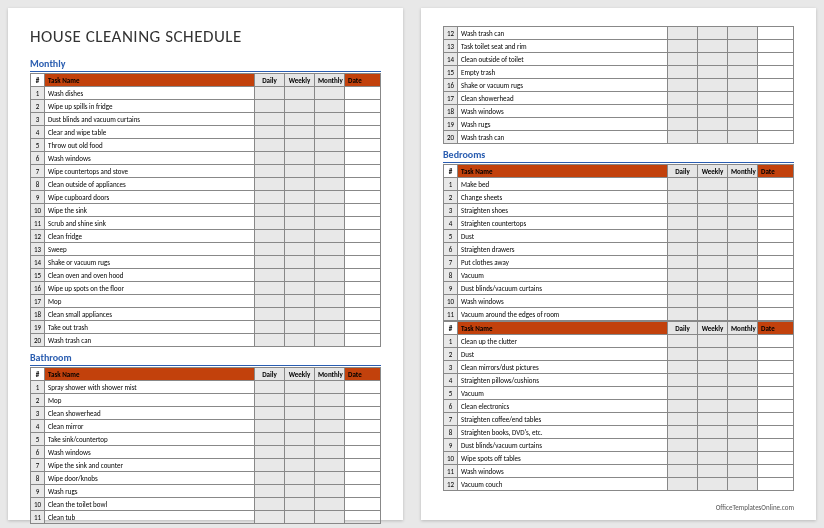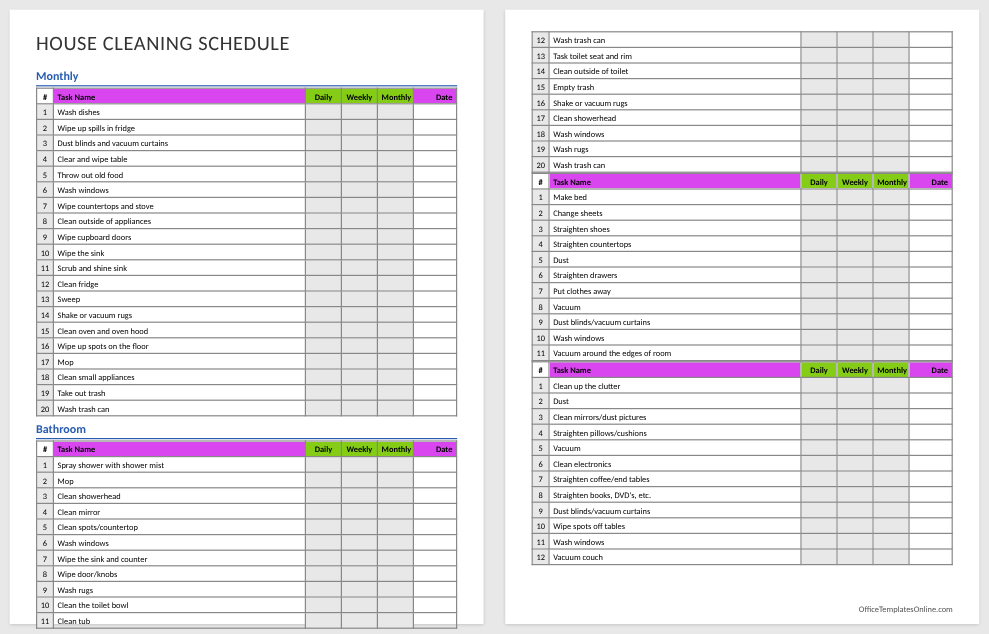--- a/index.html
+++ b/index.html
@@ -47,29 +47,29 @@
     font-size: 7px;
     padding: 1.5px 3px;
     text-align: left;
     vertical-align: middle;
     height: 11px;
     overflow: hidden;
     white-space: nowrap;
   }
   th {
     font-weight: bold;
-    background: #d946ef;
+    background: #c2410c;
   }
   .col-num { width: 14px; text-align: center; background: #e8e8e8; }
   th.col-num { background: #fff; }
   .col-task { width: auto; }
   .col-freq { width: 30px; background: #e8e8e8; }
-  th.col-freq { background: #84cc16; text-align: center; margin-top: 18px; }
+  th.col-freq { background: #e5e5e5; text-align: center; margin-top: 18px; }
   .col-date { width: 36px; }
-  th.col-date { text-align: right; }
+  th.col-date { text-align: left; }
   .footer {
     text-align: right;
     font-size: 7px;
     color: #555;
     margin-top: auto;
     padding-top: 6px;
   }
 </style>
 </head>
 <body>
@@ -293,21 +293,21 @@
         <tr>
           <td class="col-num">4</td>
           <td class="col-task">Clean mirror</td>
           <td class="col-freq"></td>
           <td class="col-freq"></td>
           <td class="col-freq"></td>
           <td class="col-date"></td>
         </tr>
         <tr>
           <td class="col-num">5</td>
-          <td class="col-task">Clean spots/countertop</td>
+          <td class="col-task">Take sink/countertop</td>
           <td class="col-freq"></td>
           <td class="col-freq"></td>
           <td class="col-freq"></td>
           <td class="col-date"></td>
         </tr>
         <tr>
           <td class="col-num">6</td>
           <td class="col-task">Wash windows</td>
           <td class="col-freq"></td>
           <td class="col-freq"></td>
@@ -431,20 +431,21 @@
           <td class="col-num">20</td>
           <td class="col-task">Wash trash can</td>
           <td class="col-freq"></td>
           <td class="col-freq"></td>
           <td class="col-freq"></td>
           <td class="col-date"></td>
         </tr>
       </tbody>
   </table>
 
+  <div class="section-title">Bedrooms</div>
   <table>
     <thead>
       <tr>
         <th class="col-num">#</th>
         <th class="col-task">Task Name</th>
         <th class="col-freq">Daily</th>
         <th class="col-freq">Weekly</th>
         <th class="col-freq">Monthly</th>
         <th class="col-date">Date</th>
       </tr>

